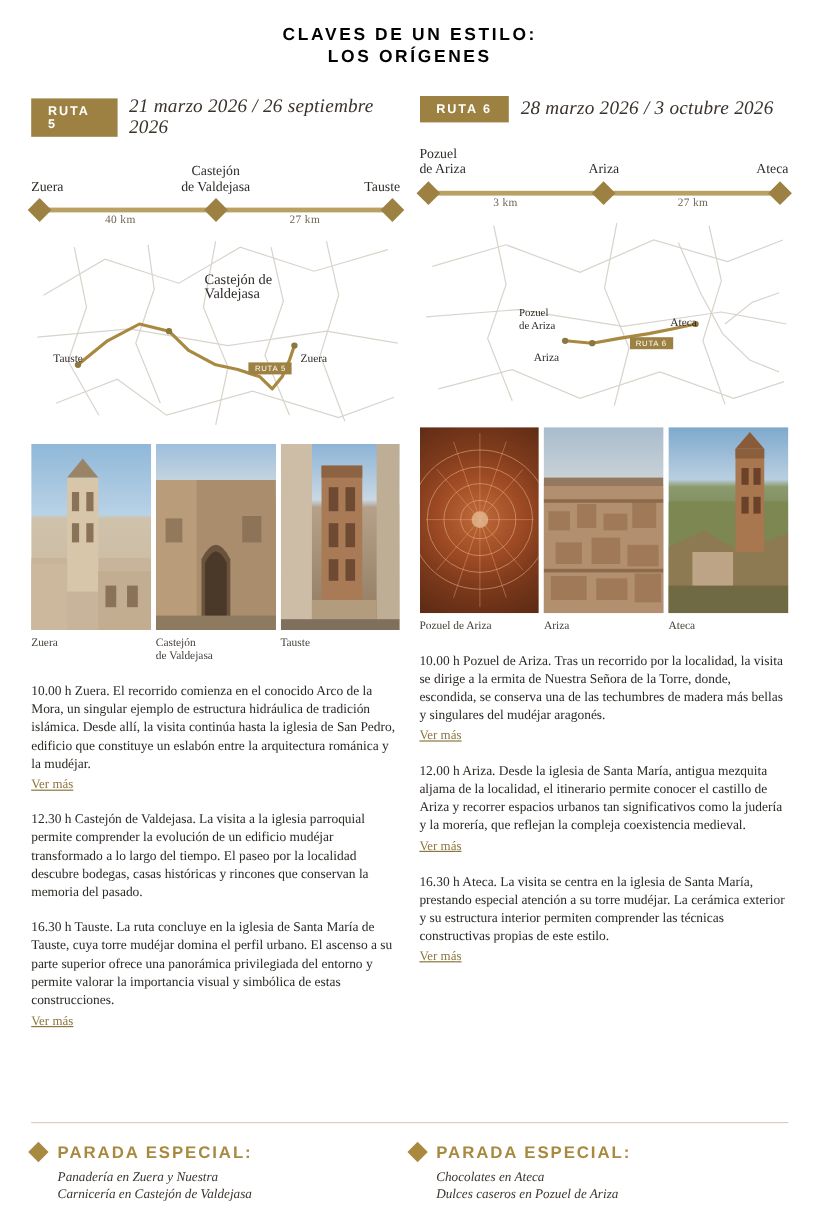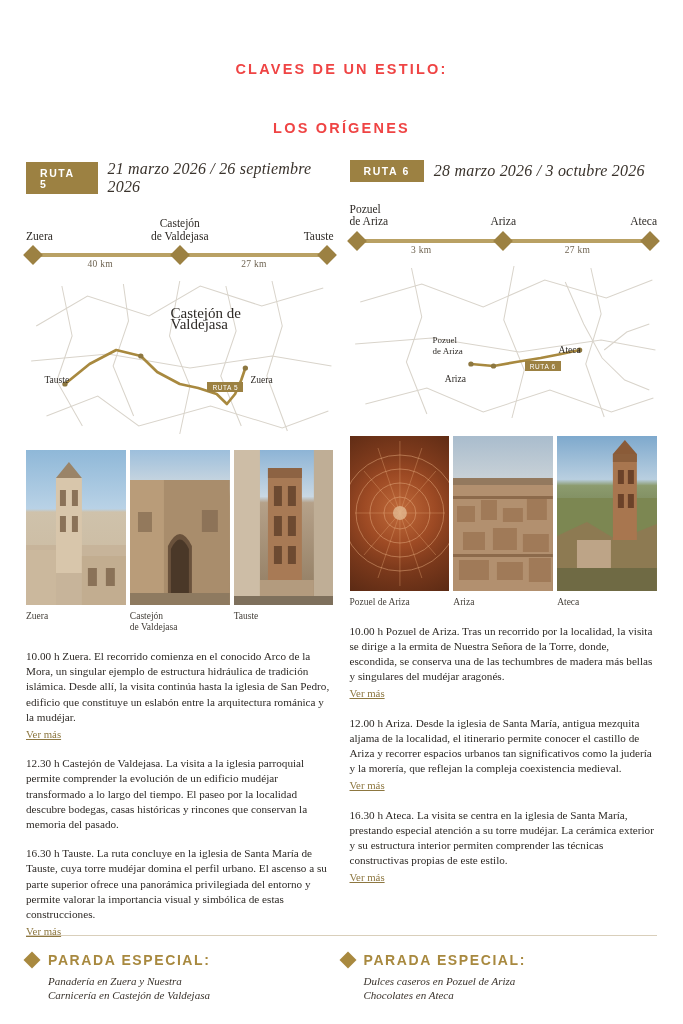--- a/index.html
+++ b/index.html
@@ -20,24 +20,23 @@
   
   .header {
     text-align: center;
     padding-top: 20px;
     padding-bottom: 12px;
   }
   .header .line {
     font-family: "Liberation Sans", sans-serif;
     font-weight: bold;
     letter-spacing: 2.2px;
-    color: #ef4444;
+    color: #000000;
     font-size: 14.5px;
     line-height: 19px;
-    margin-top: 40px;
   }
 
   
   .columns {
     display: flex;
     gap: 0;
     padding: 0 18px;
   }
   .col { width: 50%; padding: 0 8px; }
 
@@ -247,21 +246,21 @@
             <path d="M5,85 L80,78 L160,92 L240,80 L298,90"></path>
             <path d="M95,8 L100,45 L85,90 L105,140"></path>
             <path d="M195,10 L205,55 L190,100 L210,150"></path>
           </g>
           <path d="M38,108 L62,88 L88,74 L112,80 L128,96 L150,108 L168,112 L186,118 L196,128 L204,118 L210,104 L214,92" stroke="#a8893f" stroke-width="2.6" fill="none" stroke-linejoin="round"></path>
           <circle cx="38" cy="108" r="2.6" fill="#8d7740"></circle>
           <circle cx="214" cy="92" r="2.6" fill="#8d7740"></circle>
           <circle cx="112" cy="80" r="2.6" fill="#8d7740"></circle>
         </svg>
         <div class="map-tag" style="left:59%; top:66%;">RUTA 5</div>
-        <div style="position:absolute; left:47%; top:20%; font-size:15px; line-height:10.5px;">
+        <div style="position:absolute; left:47%; top:20%; font-size:12px; line-height:10.5px;">
           <div>Castejón de</div>
           <div>Valdejasa</div>
         </div>
         <div style="position:absolute; left:6%; top:62%; font-size:9.5px;">Tauste</div>
         <div style="position:absolute; left:73%; top:62%; font-size:9.5px;">Zuera</div>
       </div>
 
       <div class="photos">
         <div class="photo">
           <div class="img">
@@ -505,20 +504,20 @@
           <div>Panadería en Zuera y Nuestra</div>
           <div>Carnicería en Castejón de Valdejasa</div>
         </div>
       </div>
       <div class="bottom-col">
         <div class="special-title">
           <span class="dia-small"></span>
           <span>PARADA ESPECIAL:</span>
         </div>
         <div class="special-list">
+          <div>Chocolates en Ateca</div>
           <div>Dulces caseros en Pozuel de Ariza</div>
-          <div>Chocolates en Ateca</div>
         </div>
       </div>
     </div>
   </div>
 
 </div>
 
 </body></html>

